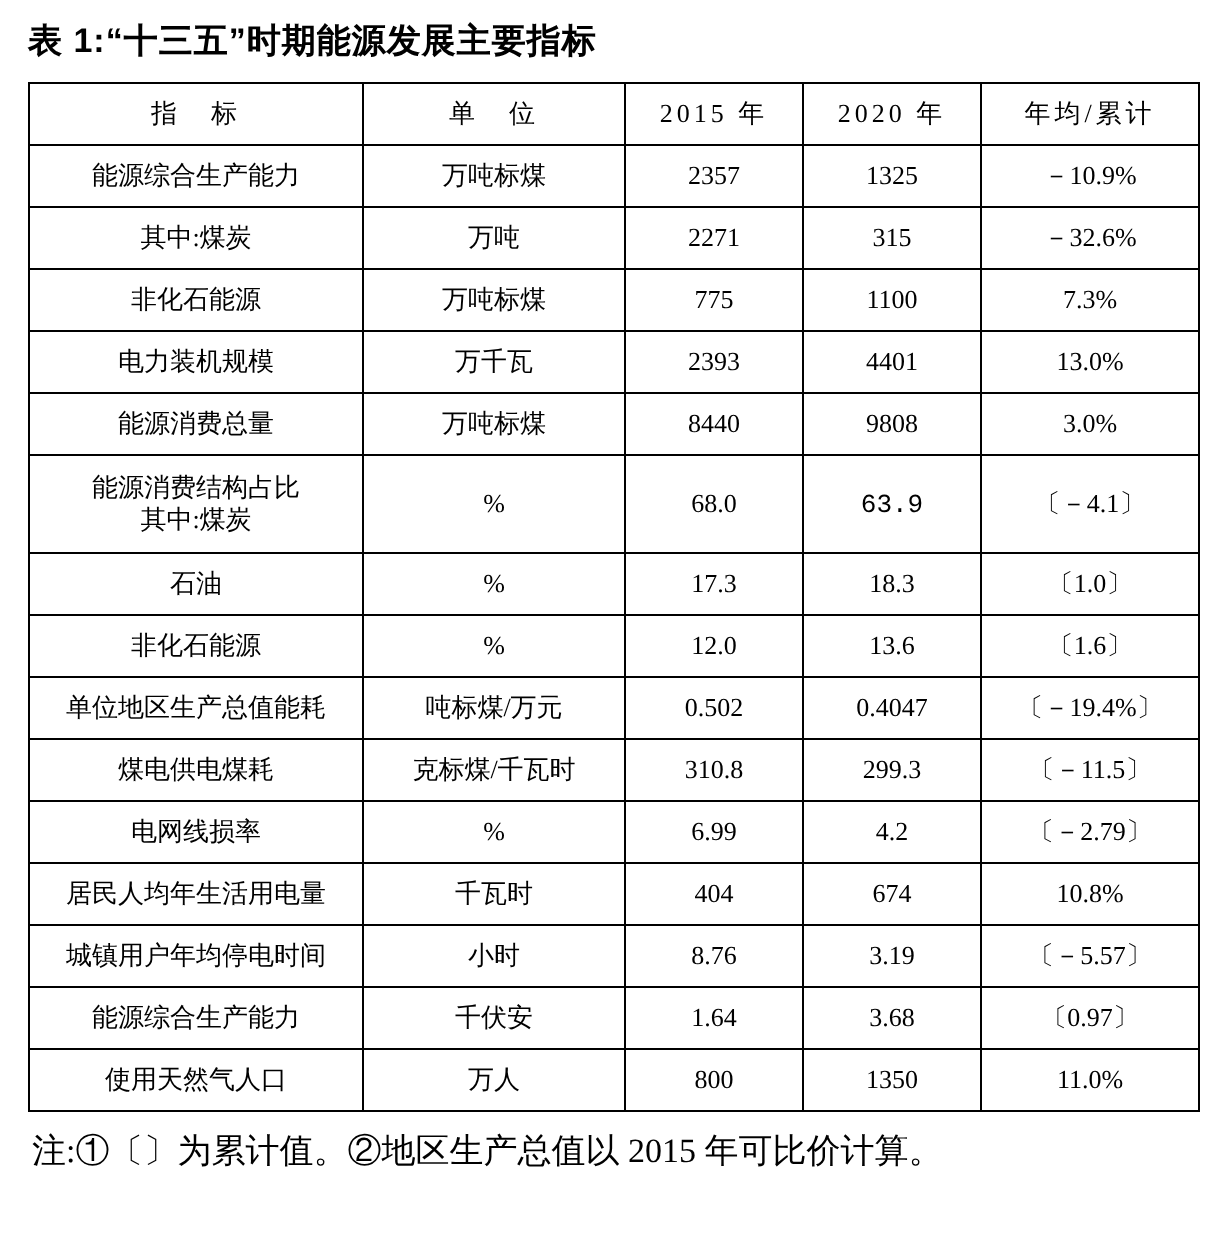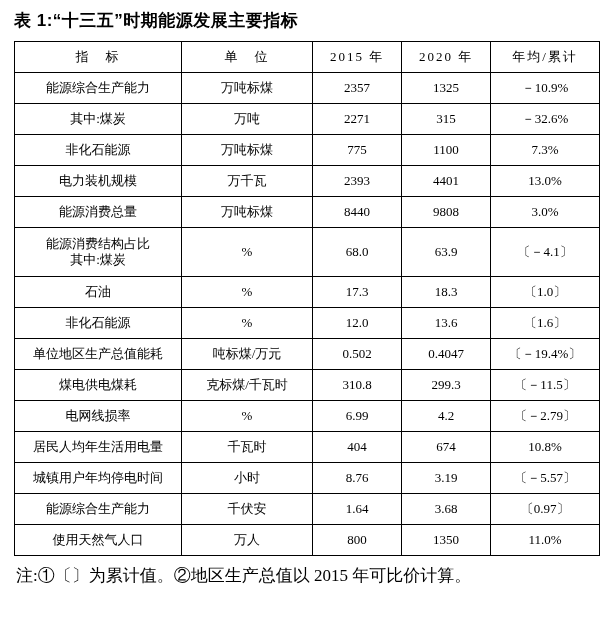--- a/index.html
+++ b/index.html
@@ -125,21 +125,21 @@
           <td class="col-ind ind-cell">能源消费总量</td>
           <td class="col-unit nowrap">万吨标煤</td>
           <td class="col-2015">8440</td>
           <td class="col-2020">9808</td>
           <td class="col-avg nowrap">3.0%</td>
         </tr>
         <tr class="tallrow">
           <td class="col-ind ind-cell two-line" style="height: 48px;">能源消费结构占比<br>其中:煤炭</td>
           <td class="col-unit nowrap" style="height: 48px;">%</td>
           <td class="col-2015" style="height: 48px;">68.0</td>
-          <td class="col-2020" style="height: 48px;">63.9</td>
+          <td class="col-2020" style="height: 48px; font-family: Liberation Mono, monospace;">63.9</td>
           <td class="col-avg nowrap" style="height: 48px;">〔－4.1〕</td>
         </tr>
         <tr>
           <td class="col-ind ind-indent">石油</td>
           <td class="col-unit nowrap">%</td>
           <td class="col-2015">17.3</td>
           <td class="col-2020">18.3</td>
           <td class="col-avg nowrap">〔1.0〕</td>
         </tr>
         <tr>

